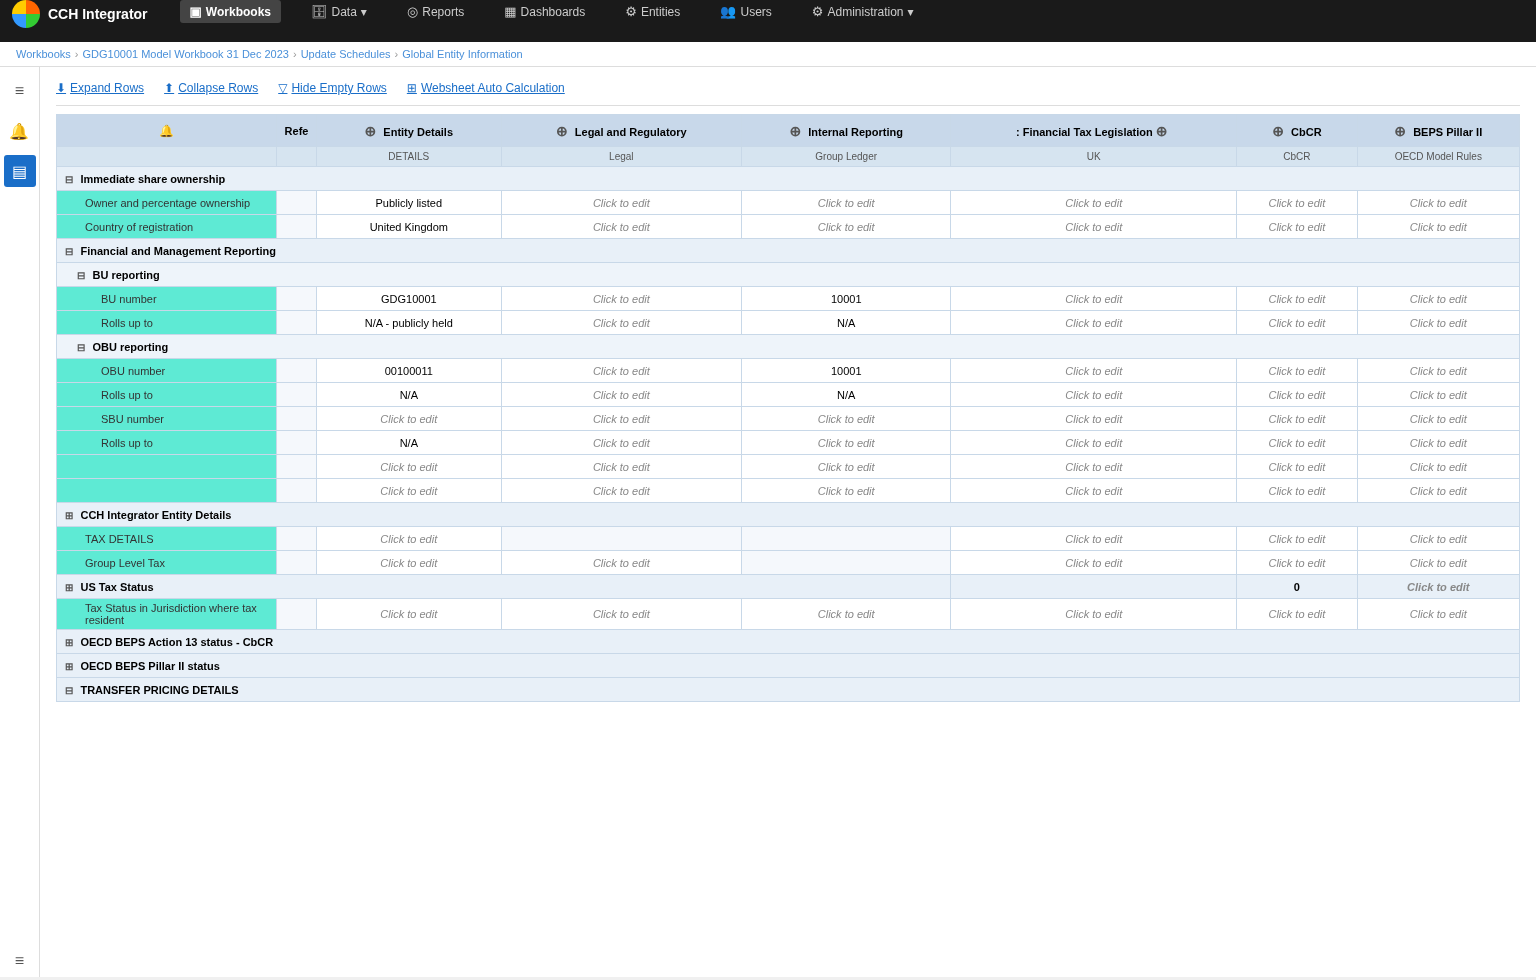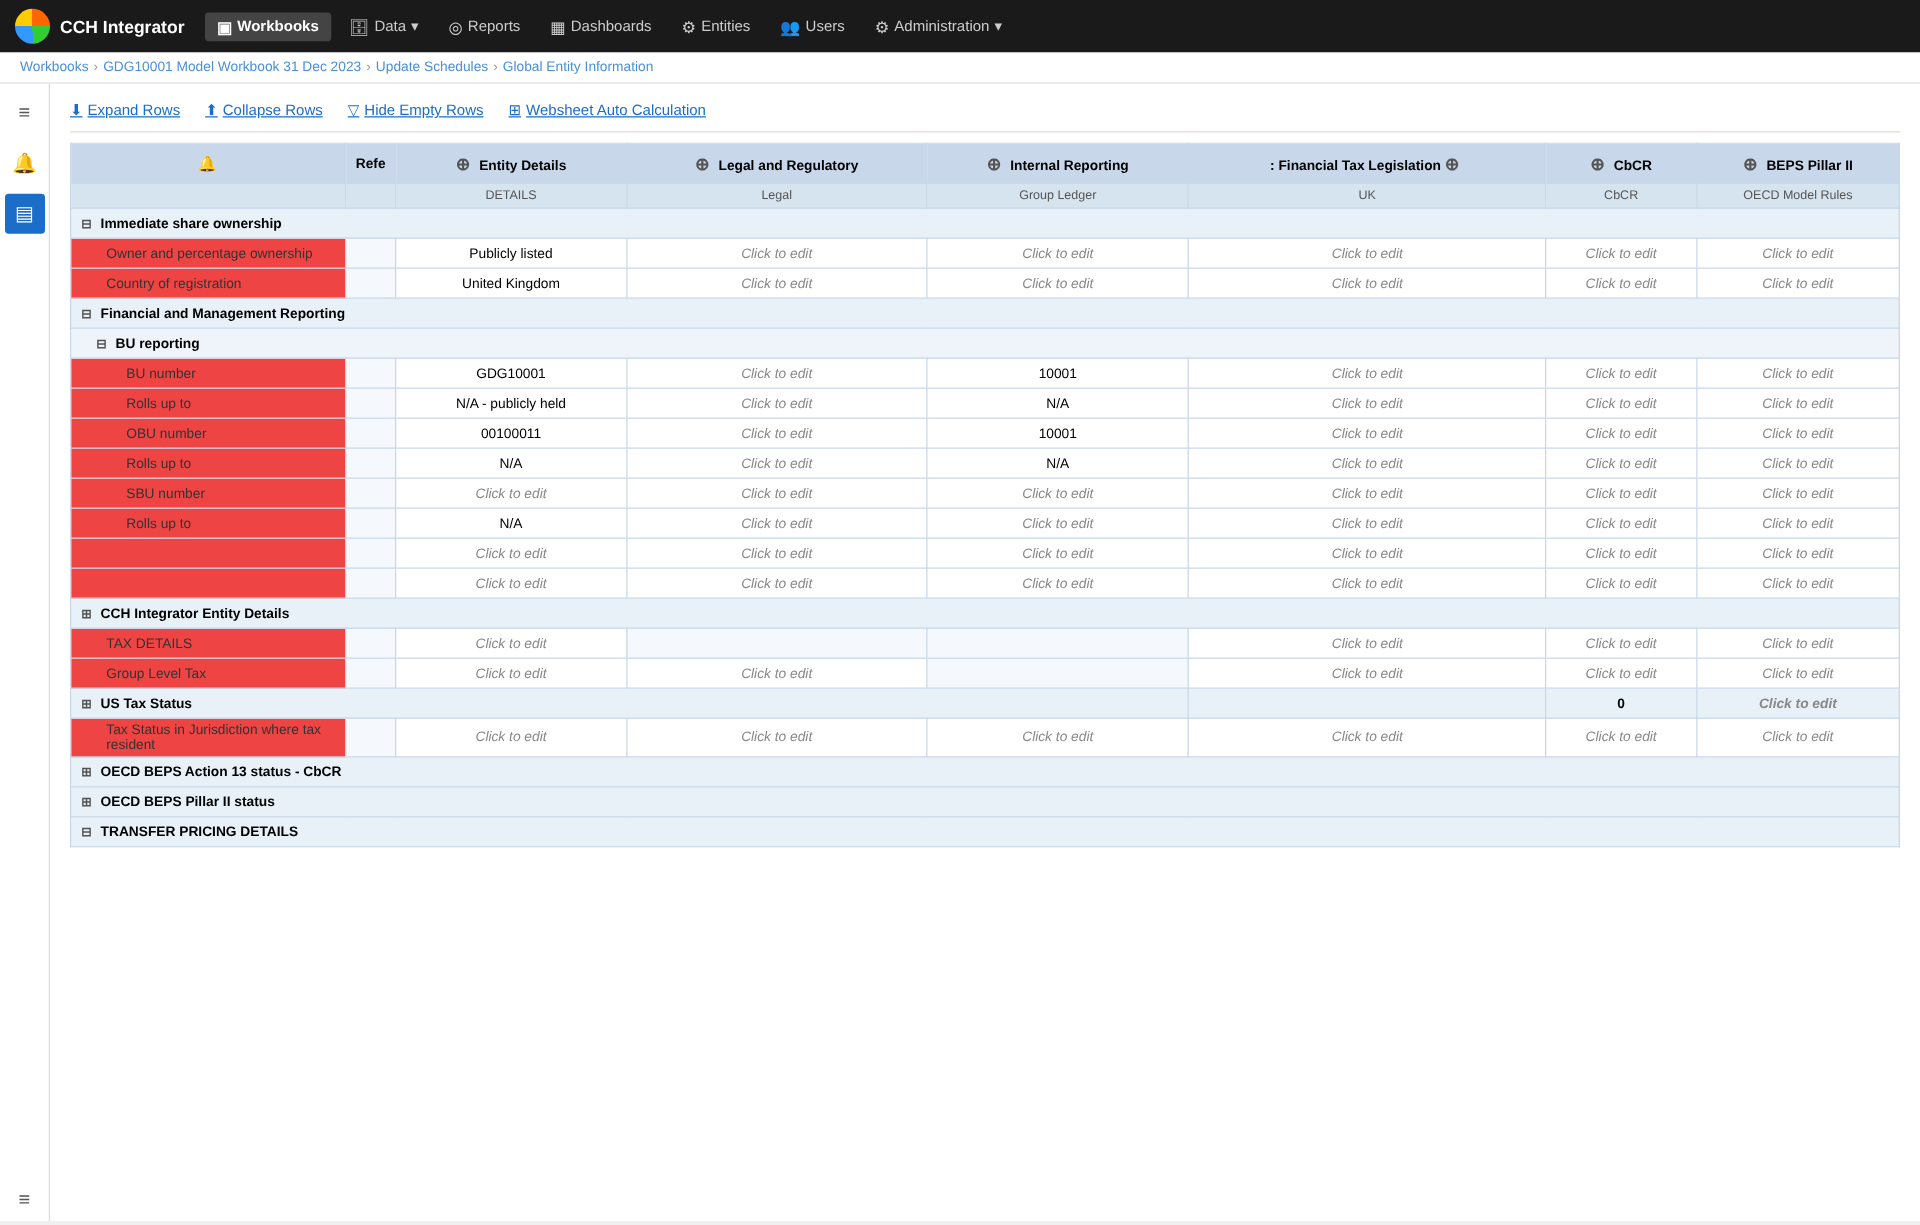--- a/index.html
+++ b/index.html
@@ -3,24 +3,24 @@
   <meta charset="utf-8">
   <style>
     * { box-sizing: border-box; margin: 0; padding: 0; }
     body { font-family: Arial, sans-serif; font-size: 12px; background: #f0f0f0; }
 
     
     .top-nav {
       background: #1a1a1a;
       color: #fff;
       display: flex;
-      align-items: center;
+      align-items: flex-start;
       height: 42px;
       padding: 0 12px;
-      gap: 4px;
+      gap: 20px;
     }
     .nav-logo {
       display: flex;
       align-items: center;
       gap: 8px;
       margin-right: 12px;
     }
     .logo-circle {
       width: 28px; height: 28px;
       border-radius: 50%;
@@ -123,21 +123,21 @@
       background: #d6e4f0;
       font-size: 10px;
       font-weight: normal;
       color: #555;
     }
     td {
       height: 24px;
       font-size: 11px;
     }
     .col-label {
-      background: #ef4444;
+      background: #5eead4;
       padding: 3px 8px;
       font-size: 11px;
       color: #333;
       min-width: 220px;
     }
     .col-ref {
       background: #f5f8fc;
       width: 40px;
       text-align: center;
     }
@@ -371,20 +371,26 @@
             <td class="col-label">Rolls up to</td>
             <td class="col-ref cell-empty"></td>
             <td class="cell-value">N/A - publicly held</td>
             <td class="cell-editable" style="color: rgb(136, 136, 136); font-style: italic;">Click to edit</td>
             <td class="cell-value">N/A</td>
             <td class="cell-editable" style="color: rgb(136, 136, 136); font-style: italic;">Click to edit</td>
             <td class="cell-editable" style="color: rgb(136, 136, 136); font-style: italic;">Click to edit</td>
             <td class="cell-editable" style="color: rgb(136, 136, 136); font-style: italic;">Click to edit</td>
           </tr>
 
+          <tr class="section-header-2">
+            <td colspan="8">
+              <span class="expand-icon">⊟</span>
+              <span>OBU reporting</span>
+            </td>
+          </tr>
 
           <tr class="row-indent-2">
             <td class="col-label">OBU number</td>
             <td class="col-ref cell-empty"></td>
             <td class="cell-value">00100011</td>
             <td class="cell-editable" style="color: rgb(136, 136, 136); font-style: italic;">Click to edit</td>
             <td class="cell-value">10001</td>
             <td class="cell-editable" style="color: rgb(136, 136, 136); font-style: italic;">Click to edit</td>
             <td class="cell-editable" style="color: rgb(136, 136, 136); font-style: italic;">Click to edit</td>
             <td class="cell-editable" style="color: rgb(136, 136, 136); font-style: italic;">Click to edit</td>

